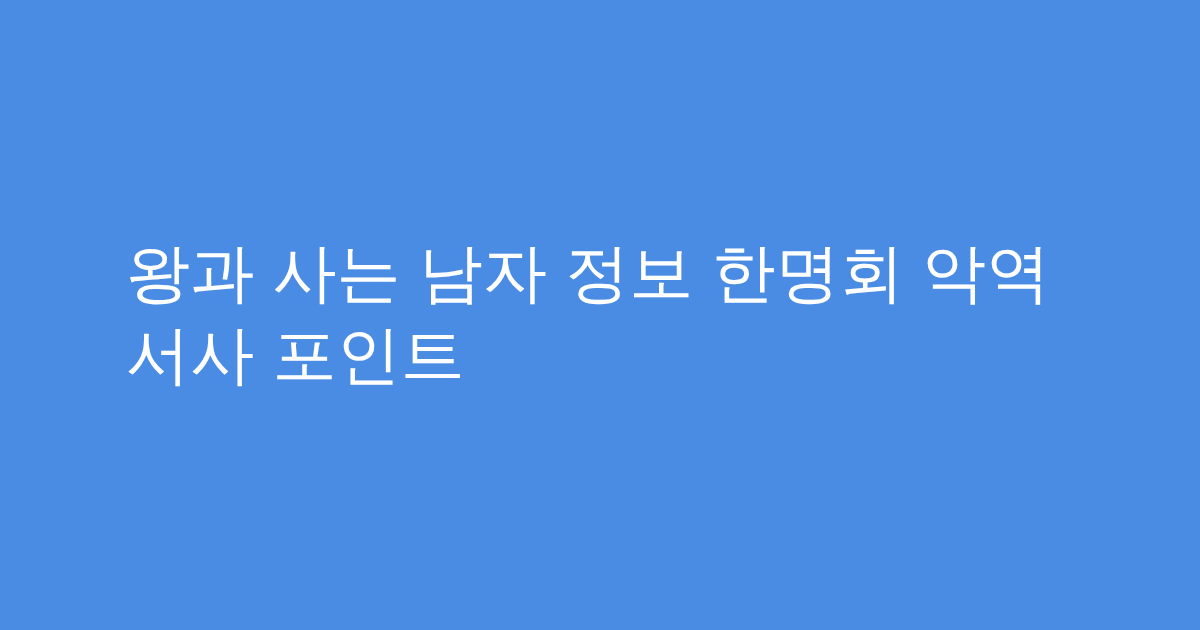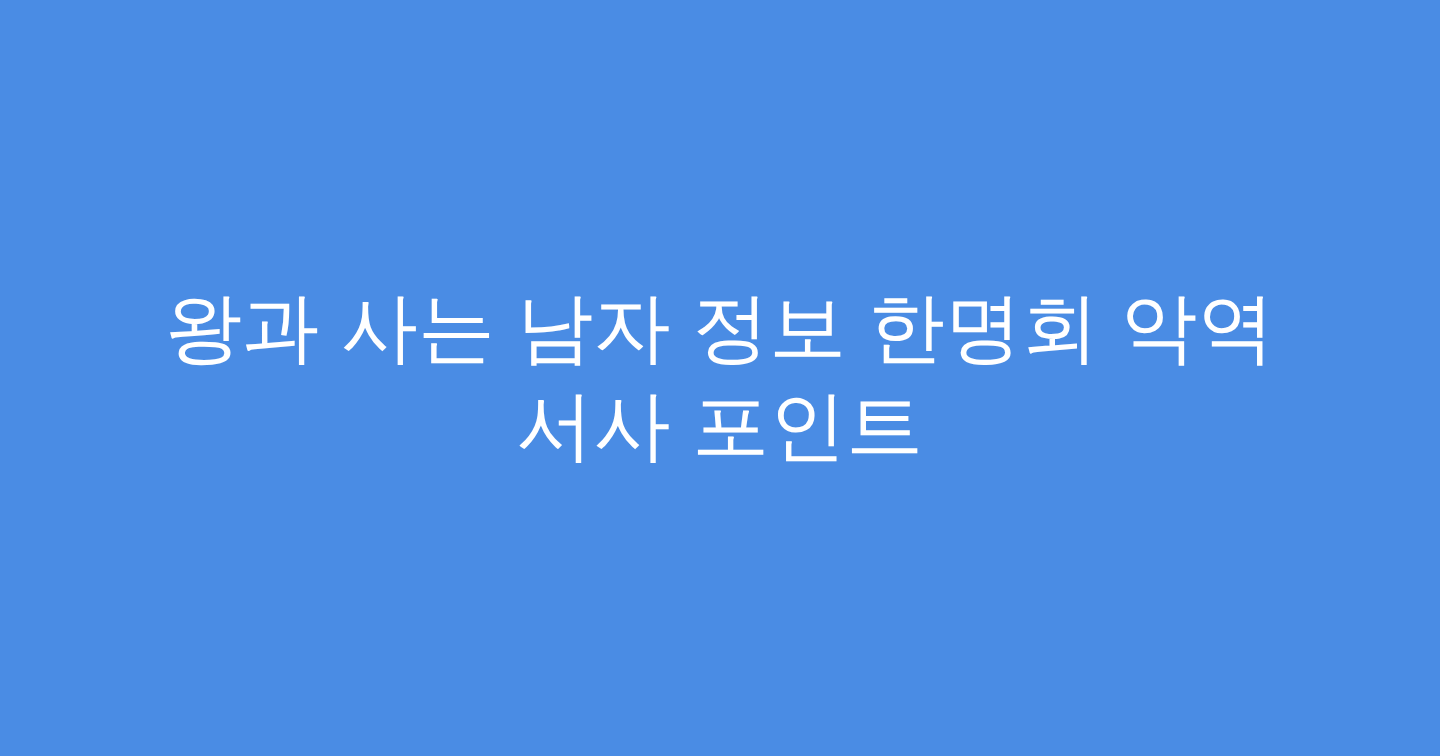--- a/index.html
+++ b/index.html
@@ -38,21 +38,21 @@
   .headline {
     margin: 16px;
     color: #ffffff;
     font-family: "Liberation Sans", "DejaVu Sans", sans-serif;
     font-weight: 400;
     font-size: 64px;
     line-height: 1.28;
     letter-spacing: 0.2px;
     word-break: keep-all;
     overflow-wrap: break-word;
-    text-align: center;
+    text-align: left;
     -webkit-font-smoothing: antialiased;
   }
 </style>
 </head>
 <body>
 
 <div class="og-card" style="background: rgb(74, 140, 228);">
 
   <div class="headline-wrap">
 

